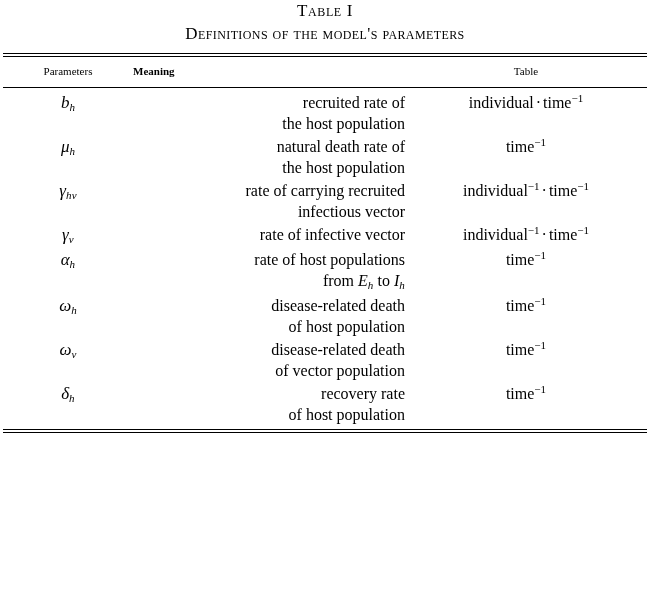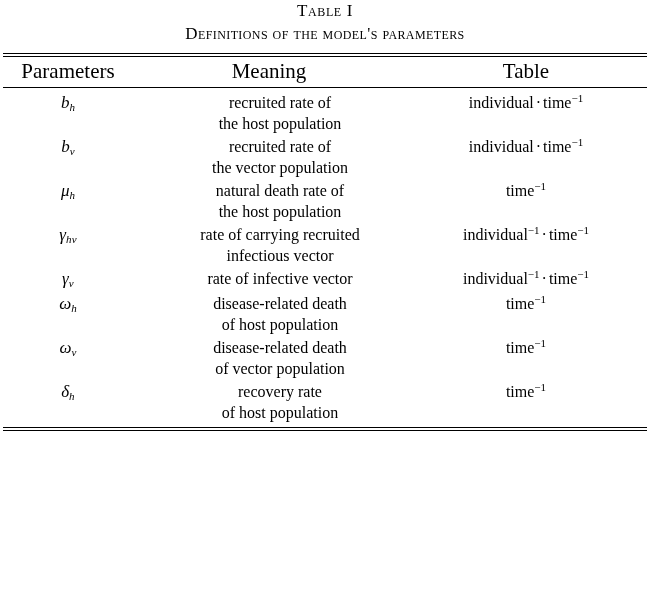--- a/index.html
+++ b/index.html
@@ -67,43 +67,43 @@
     margin: 0 3px;
     border-collapse: collapse;
     table-layout: fixed;
   }
   col.c-param { width: 130px; }
   col.c-mean  { width: 272px; }
   col.c-unit  { width: 242px; }
 
   thead th {
     font-weight: normal;
-    font-size: 21px;
+    font-size: 11px;
     line-height: 25px;
     padding: 2px 0 3px 0;
   }
   th.h-param { text-align: center; }
-  th.h-mean  { text-align: center; }
+  th.h-mean  { text-align: left; font-weight: bold; }
   th.h-unit  { text-align: center; }
 
   tbody td {
     font-size: 16px;
     line-height: 21px;
     vertical-align: top;
     padding: 0;
   }
   td.param {
     text-align: center;
     font-family: "Liberation Serif", "DejaVu Serif", serif;
     font-style: italic;
     font-size: 17px;
     white-space: nowrap;
   }
   td.meaning {
-    text-align: center;
+    text-align: right;
     padding-left: 22px;
     font-family: Liberation Serif, serif;
   }
   td.unit {
     text-align: center;
     white-space: nowrap;
   }
   tbody tr.row > td { padding-top: 2px; padding-bottom: 0; }
   tbody tr.row:first-child > td { padding-top: 4px; }
 
@@ -173,28 +173,20 @@
     <tbody id="rows-body">
         <tr class="row">
           <td class="param"><span class="mi">b</span><sub class="sb">h</sub></td>
           <td class="meaning">
             <span class="line2">recruited rate of</span>
             <span class="line2">the host population</span>
           </td>
           <td class="unit">individual<span class="dot">·</span>time<sup class="sp">−1</sup></td>
         </tr>
         <tr class="row">
-          <td class="param"><span class="mi">b</span><sub class="sb">v</sub></td>
-          <td class="meaning">
-            <span class="line2">recruited rate of</span>
-            <span class="line2">the vector population</span>
-          </td>
-          <td class="unit">individual<span class="dot">·</span>time<sup class="sp">−1</sup></td>
-        </tr>
-        <tr class="row">
           <td class="param"><span class="mi">μ</span><sub class="sb">h</sub></td>
           <td class="meaning">
             <span class="line2">natural death rate of</span>
             <span class="line2">the host population</span>
           </td>
           <td class="unit">time<sup class="sp">−1</sup></td>
         </tr>
         <tr class="row">
           <td class="param"><span class="mi">γ</span><sub class="sb">hv</sub></td>
           <td class="meaning">
@@ -204,20 +196,28 @@
           <td class="unit">individual<sup class="sp">−1</sup><span class="dot">·</span>time<sup class="sp">−1</sup></td>
         </tr>
         <tr class="row">
           <td class="param"><span class="mi">γ</span><sub class="sb">v</sub></td>
           <td class="meaning">
             <span class="line2">rate of infective vector</span>
           </td>
           <td class="unit">individual<sup class="sp">−1</sup><span class="dot">·</span>time<sup class="sp">−1</sup></td>
         </tr>
         <tr class="row">
+          <td class="param"><span class="mi">α</span><sub class="sb">h</sub></td>
+          <td class="meaning">
+            <span class="line2">rate of host populations</span>
+            <span class="line2">from <span class="mi">E</span><sub class="sb">h</sub> to <span class="mi">I</span><sub class="sb">h</sub></span>
+          </td>
+          <td class="unit">time<sup class="sp">−1</sup></td>
+        </tr>
+        <tr class="row">
           <td class="param"><span class="mi">ω</span><sub class="sb">h</sub></td>
           <td class="meaning">
             <span class="line2">disease-related death</span>
             <span class="line2">of host population</span>
           </td>
           <td class="unit">time<sup class="sp">−1</sup></td>
         </tr>
         <tr class="row">
           <td class="param"><span class="mi">ω</span><sub class="sb">v</sub></td>
           <td class="meaning">

